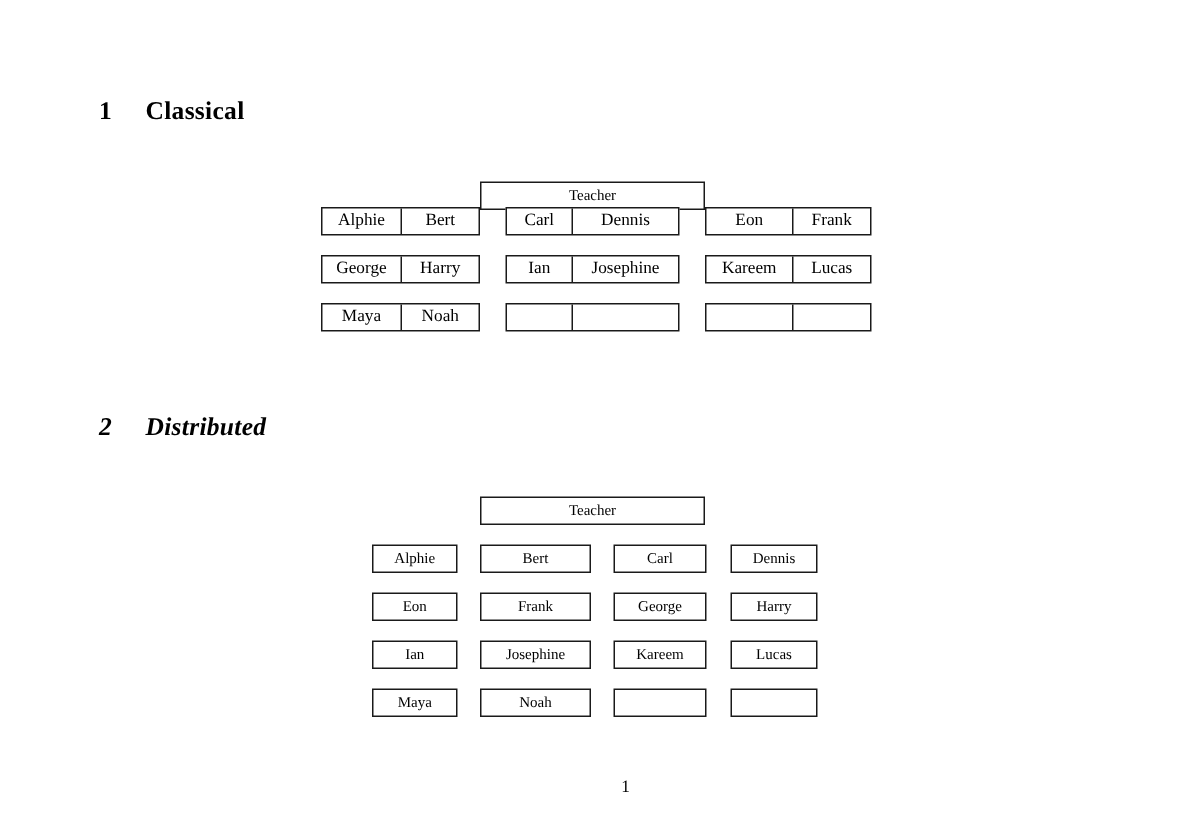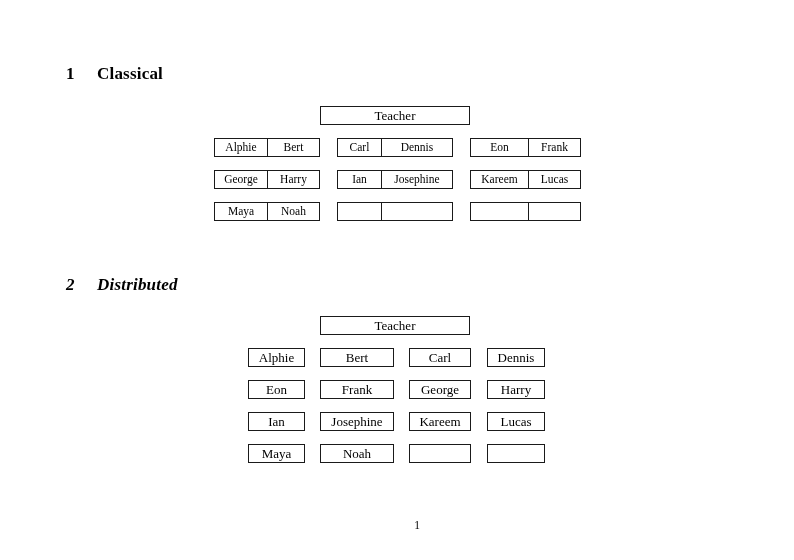--- a/index.html
+++ b/index.html
@@ -44,24 +44,25 @@
   #heading-distributed { left: 66px; top: 275px; font-style: italic; }
 
   
   .box {
     box-sizing: border-box;
     border: 1px solid #1a1a1a;
     background: #ffffff;
     height: 19px;
     line-height: 17px;
     text-align: center;
-    font-size: 13px;
+    font-size: 10px;
     font-family: "Liberation Serif", "DejaVu Serif", serif;
     white-space: nowrap;
     overflow: hidden;
+    margin-top: 15px;
   }
 
   .teacher-box {
     position: absolute;
     left: 320px;
     width: 150px;
   }
   #teacher-classical   { top: 106px; }
   #teacher-distributed { top: 316px; }
 

